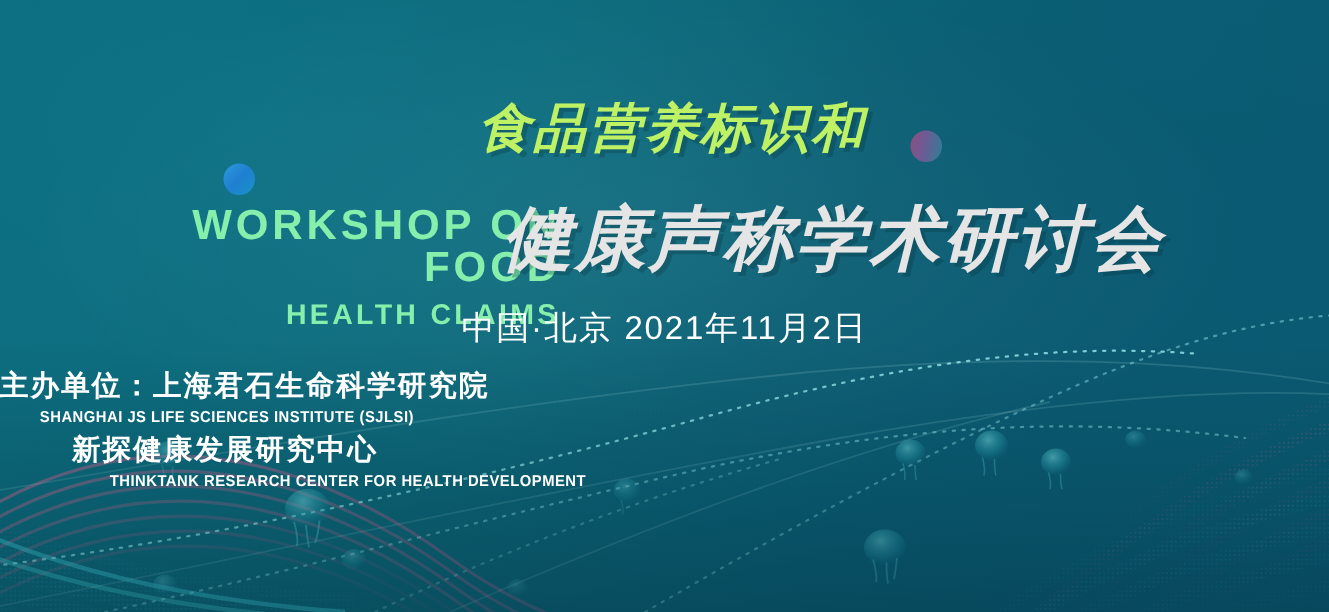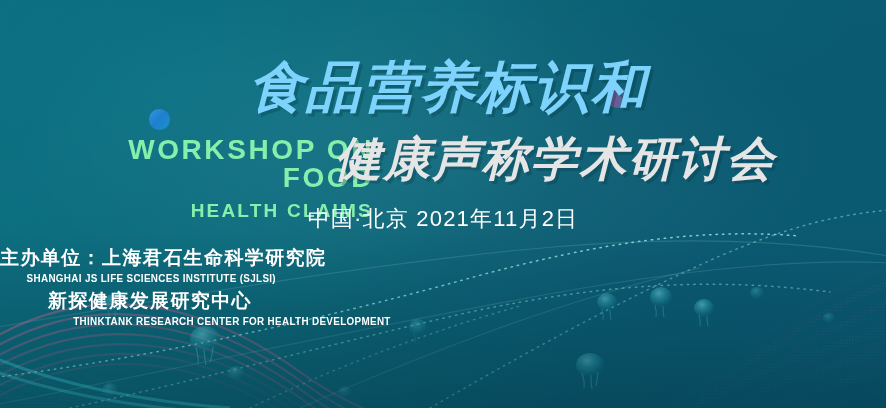--- a/index.html
+++ b/index.html
@@ -60,27 +60,27 @@
   .content {
     position: absolute;
     inset: 0;
   }
   #title-cn-1 {
     position: absolute;
     left: 0; right: 0;
     top: 62px;
     text-align: center;
     padding-left: 10px;
-    font-size: 55px;
+    font-size: 35px;
     line-height: 52px;
     font-weight: bold;
     font-style: italic;
     letter-spacing: 2px;
-    color: #7dd3fc;
-    font-family: Liberation Serif, serif;
+    color: #bef264;
+    font-family: Liberation Mono, monospace;
     text-shadow: 3px 3px 0 rgba(6,52,66,0.30);
     white-space: nowrap;
   }
   #title-cn-2 {
     position: absolute;
     left: 0; right: 0;
     top: 133px;
     text-align: center;
     padding-left: 224px;
     font-size: 47px;

